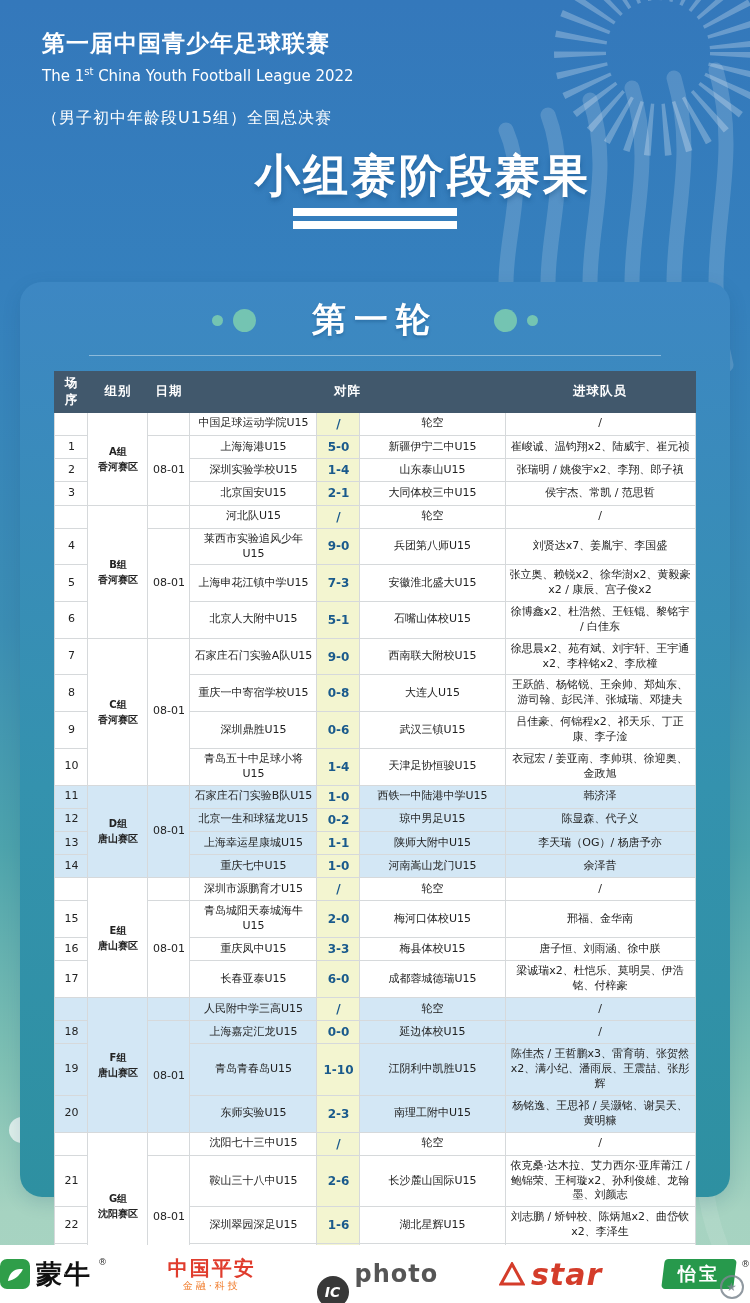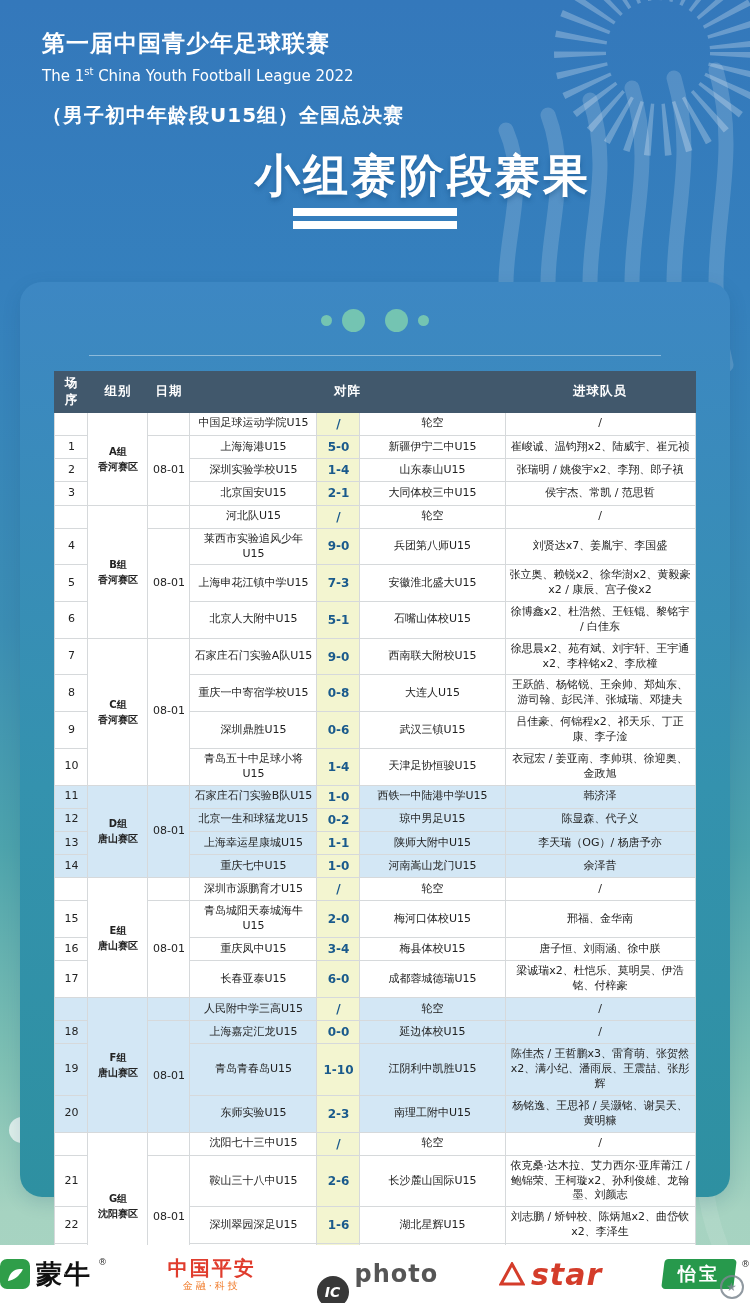--- a/index.html
+++ b/index.html
@@ -5,21 +5,21 @@
   html,body{margin:0;padding:0;background:#dfe6ea;}
   *{box-sizing:border-box;font-family:"DejaVu Sans","Liberation Sans",sans-serif;}
   .page{position:relative;width:750px;height:1303px;overflow:hidden;margin:0 auto;
     background:linear-gradient(180deg,#3478bb 0%,#3580bd 22%,#3b8db3 48%,#4da3ac 65%,#7fc0b3 82%,#a6d3c1 93%,#a8d4c2 100%);padding-left:8px;}
   .deco{position:absolute;left:0;top:0;pointer-events:none;}
   
   .masthead{position:absolute;left:42px;top:28px;color:#fff;z-index:3;}
   .t-cn{font-size:23px;font-weight:800;letter-spacing:1px;}
   .t-en{font-size:15px;margin-top:7px;font-weight:400;}
   .t-en sup{font-size:10px;}
-  .t-sub{font-size:20px;font-weight:700;margin-top:17px;letter-spacing:1px;}
+  .t-sub{font-size:16px;font-weight:400;margin-top:23px;letter-spacing:1px;}
   
   .banner{position:absolute;left:0;top:146px;width:100%;text-align:center;color:#fff;
     font-size:45px;font-weight:900;letter-spacing:3px;z-index:3;
     text-shadow:0 3px 5px rgba(10,60,110,.35);margin-left:48px;}
   .bars{position:absolute;left:50%;top:208px;transform:translateX(-50%);z-index:3;}
   .bars span{display:block;width:164px;height:8px;background:#fff;margin-bottom:5px;}
   
   .card{position:absolute;left:20px;top:282px;width:710px;height:915px;border-radius:22px;
     background:linear-gradient(180deg,#3d87c3 0%,#3492ae 55%,#2e90a1 100%);
     box-shadow:0 6px 18px rgba(20,70,110,.15);z-index:2;}
@@ -102,20 +102,21 @@
   <div class="banner">小组赛阶段赛果</div>
   <div class="bars">
     <span></span>
     <span></span>
   </div>
 
   <section class="card">
     <div class="round">
       <span class="dot sm"></span>
       <span class="dot lg"></span>
+      <span class="round-label">第一轮</span>
       <span class="dot lg"></span>
       <span class="dot sm"></span>
     </div>
     <div class="divider"></div>
 
     <table class="results">
       <colgroup>
         <col style="width:33px">
           <col style="width:60px">
           <col style="width:42px">
@@ -284,21 +285,21 @@
             <td class="c-no">15</td>
             <td class="c-date" rowspan="3">08-01</td>
             <td class="c-home">青岛城阳天泰城海牛U15</td>
             <td class="c-score">2-0</td>
             <td class="c-away">梅河口体校U15</td>
             <td class="c-scorers">邢福、金华南</td>
           </tr>
           <tr>
             <td class="c-no">16</td>
             <td class="c-home">重庆凤中U15</td>
-            <td class="c-score">3-4</td>
+            <td class="c-score">3-3</td>
             <td class="c-away">梅县体校U15</td>
             <td class="c-scorers">唐子恒、刘雨涵、徐中朕</td>
           </tr>
           <tr>
             <td class="c-no">17</td>
             <td class="c-home">长春亚泰U15</td>
             <td class="c-score">6-0</td>
             <td class="c-away">成都蓉城德瑞U15</td>
             <td class="c-scorers">梁诚瑞x2、杜恺乐、莫明昊、伊浩铭、付梓豪</td>
           </tr>

